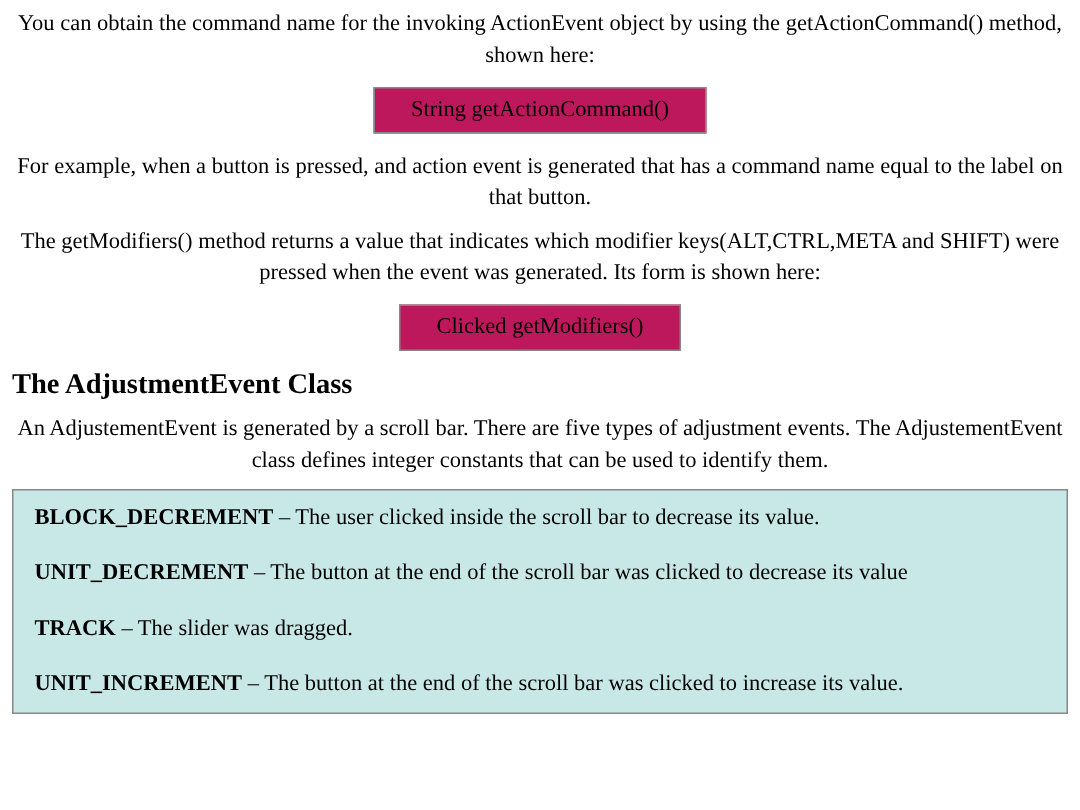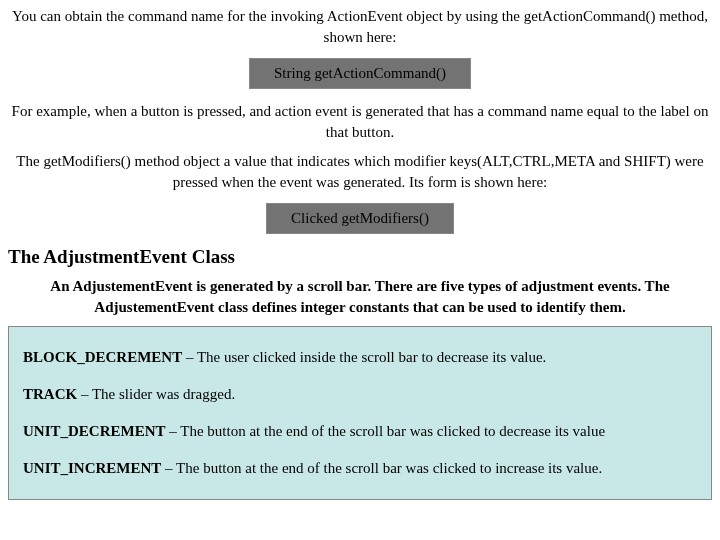--- a/index.html
+++ b/index.html
@@ -22,37 +22,37 @@
       text-align: center;
     }
     .code-box-wrapper {
       display: flex;
       justify-content: center;
       margin: 10px 0 12px 0;
     }
     .code-box {
       border: 1px solid #888;
       padding: 6px 24px;
-      background: #737373;
+      background: #be185d;
       font-family: Times New Roman, serif;
       font-size: 15px;
       display: inline-block;
     }
     .section-title {
       font-size: 19px;
       font-weight: bold;
       margin: 10px 0 8px 0;
     }
     .intro-bold {
-      font-weight: bold;
+      font-weight: normal;
     }
     .blue-box {
       border: 1px solid #888;
       background: #c8e8e8;
-      padding: 20px 14px;
+      padding: 8px 14px;
       margin-top: 6px;
     }
     .blue-box-item {
       margin-bottom: 16px;
       line-height: 1.4;
     }
     .blue-box-item:last-child {
       margin-bottom: 0;
     }
   </style>
@@ -60,28 +60,28 @@
 <body>
 
 <p class="paragraph">You can obtain the command name for the invoking ActionEvent object by using the getActionCommand() method, shown here:</p>
 
 <div class="code-box-wrapper">
   <div class="code-box">String getActionCommand()</div>
 </div>
 
 <p class="paragraph">For example, when a button is pressed, and action event is generated that has a command name equal to the label on that button.</p>
 
-<p class="paragraph">The getModifiers() method object a value that indicates which modifier keys(ALT,CTRL,META and SHIFT) were pressed when the event was generated. Its form is shown here:</p>
+<p class="paragraph">The getModifiers() method returns a value that indicates which modifier keys(ALT,CTRL,META and SHIFT) were pressed when the event was generated. Its form is shown here:</p>
 
 <div class="code-box-wrapper">
   <div class="code-box">Clicked getModifiers()</div>
 </div>
 
 <div class="section-title">The AdjustmentEvent Class</div>
 
 <p class="paragraph intro-bold">An AdjustementEvent is generated by a scroll bar. There are five types of adjustment events. The AdjustementEvent class defines integer constants that can be used to identify them.</p>
 
 <div class="blue-box">
 <div class="blue-box-item"><strong>BLOCK_DECREMENT</strong> – The user clicked inside the scroll bar to decrease its value.</div>
+    <div class="blue-box-item"><strong>UNIT_DECREMENT</strong> – The button at the end of the scroll bar was clicked to decrease its value</div>
     <div class="blue-box-item"><strong>TRACK</strong> – The slider was dragged.</div>
-    <div class="blue-box-item"><strong>UNIT_DECREMENT</strong> – The button at the end of the scroll bar was clicked to decrease its value</div>
     <div class="blue-box-item"><strong>UNIT_INCREMENT</strong> – The button at the end of the scroll bar was clicked to increase its value.</div>
   </div>
 
 </body></html>

